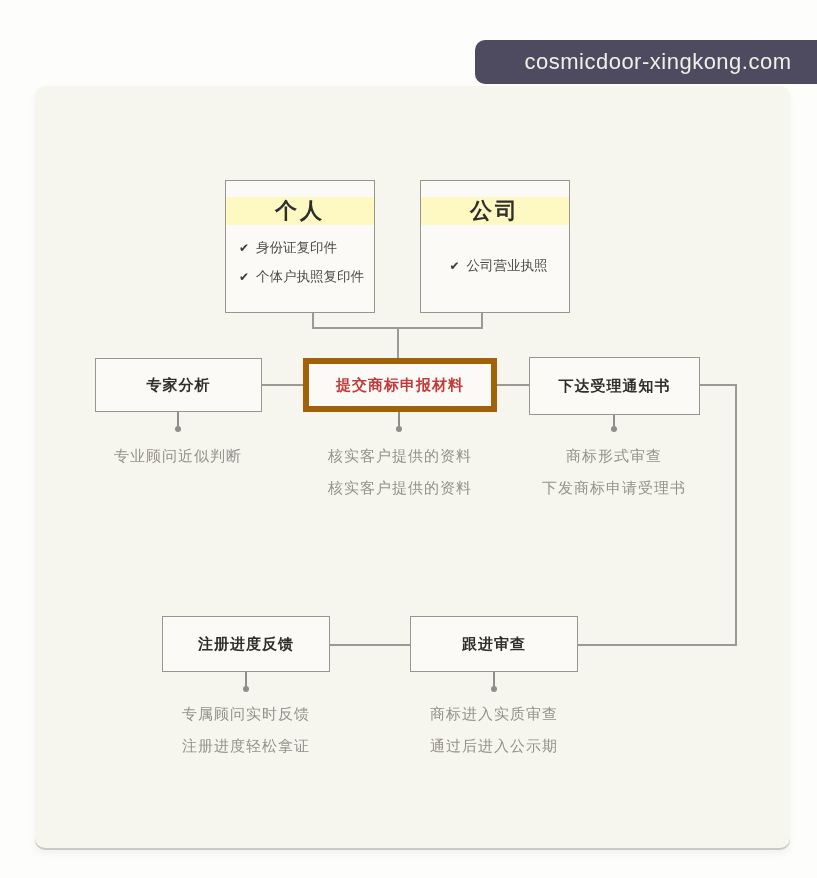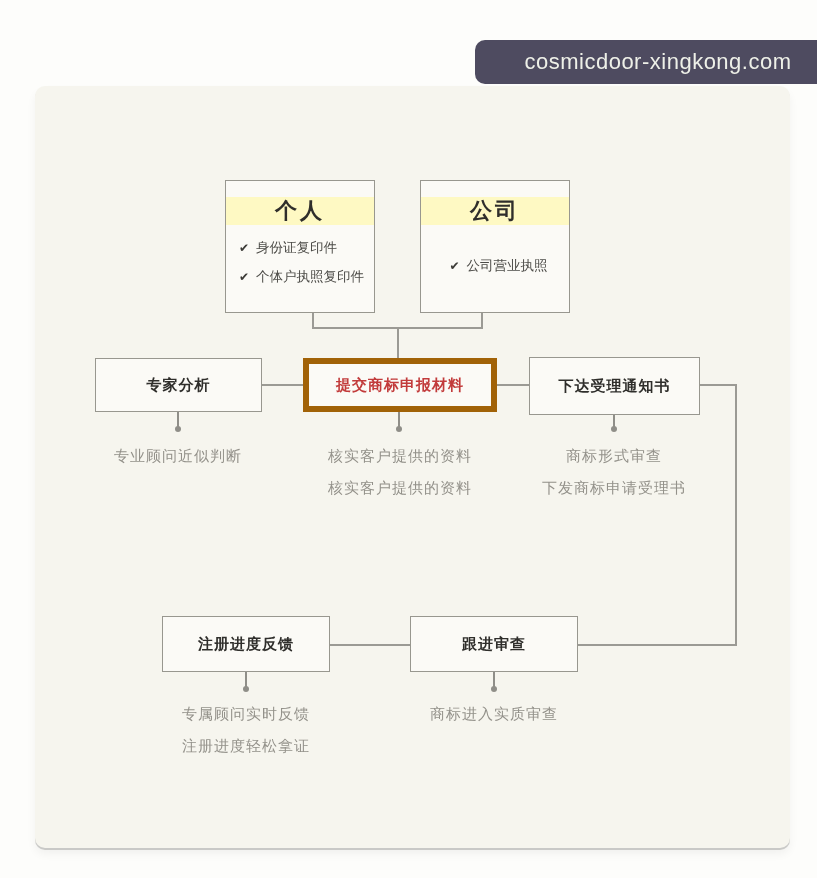--- a/index.html
+++ b/index.html
@@ -149,13 +149,14 @@
 
 <div class="pointer" style="left:245px; top:672px;"></div>
 <div class="pointer" style="left:493px; top:672px;"></div>
 
 <div class="desc" style="left:126px; top:698px; width:240px;">
   <div>专属顾问实时反馈</div>
   <div>注册进度轻松拿证</div>
 </div>
 <div class="desc" style="left:374px; top:698px; width:240px;">
   <div>商标进入实质审查</div>
+  <div>通过后进入公示期</div>
 </div>
 
 </body></html>

